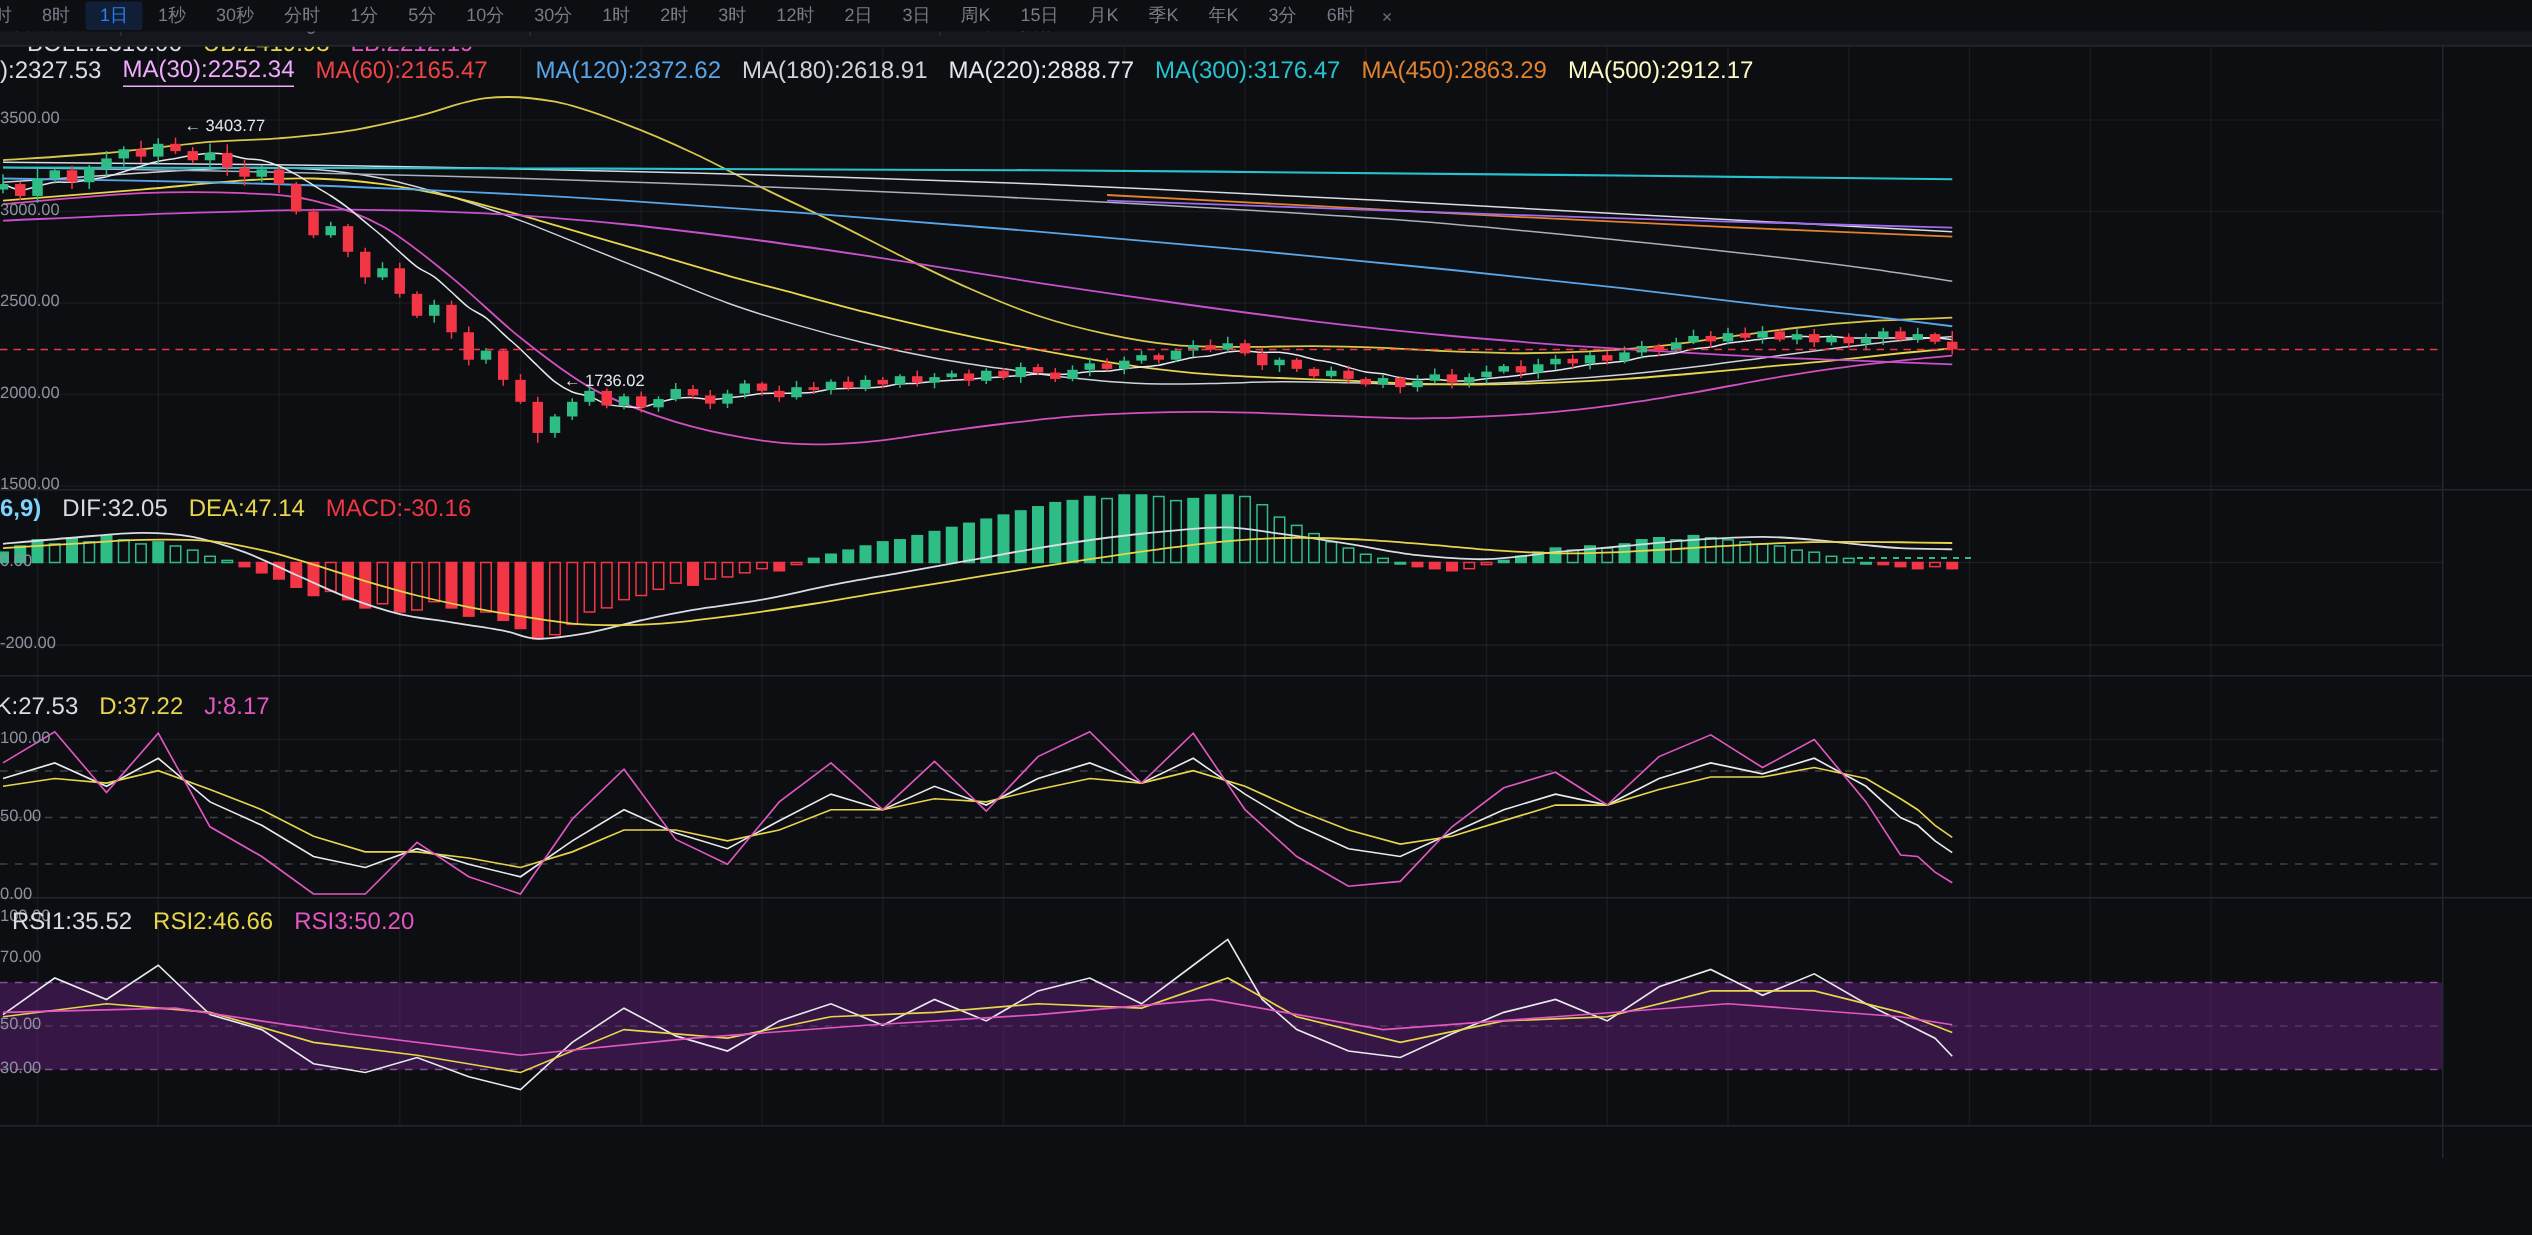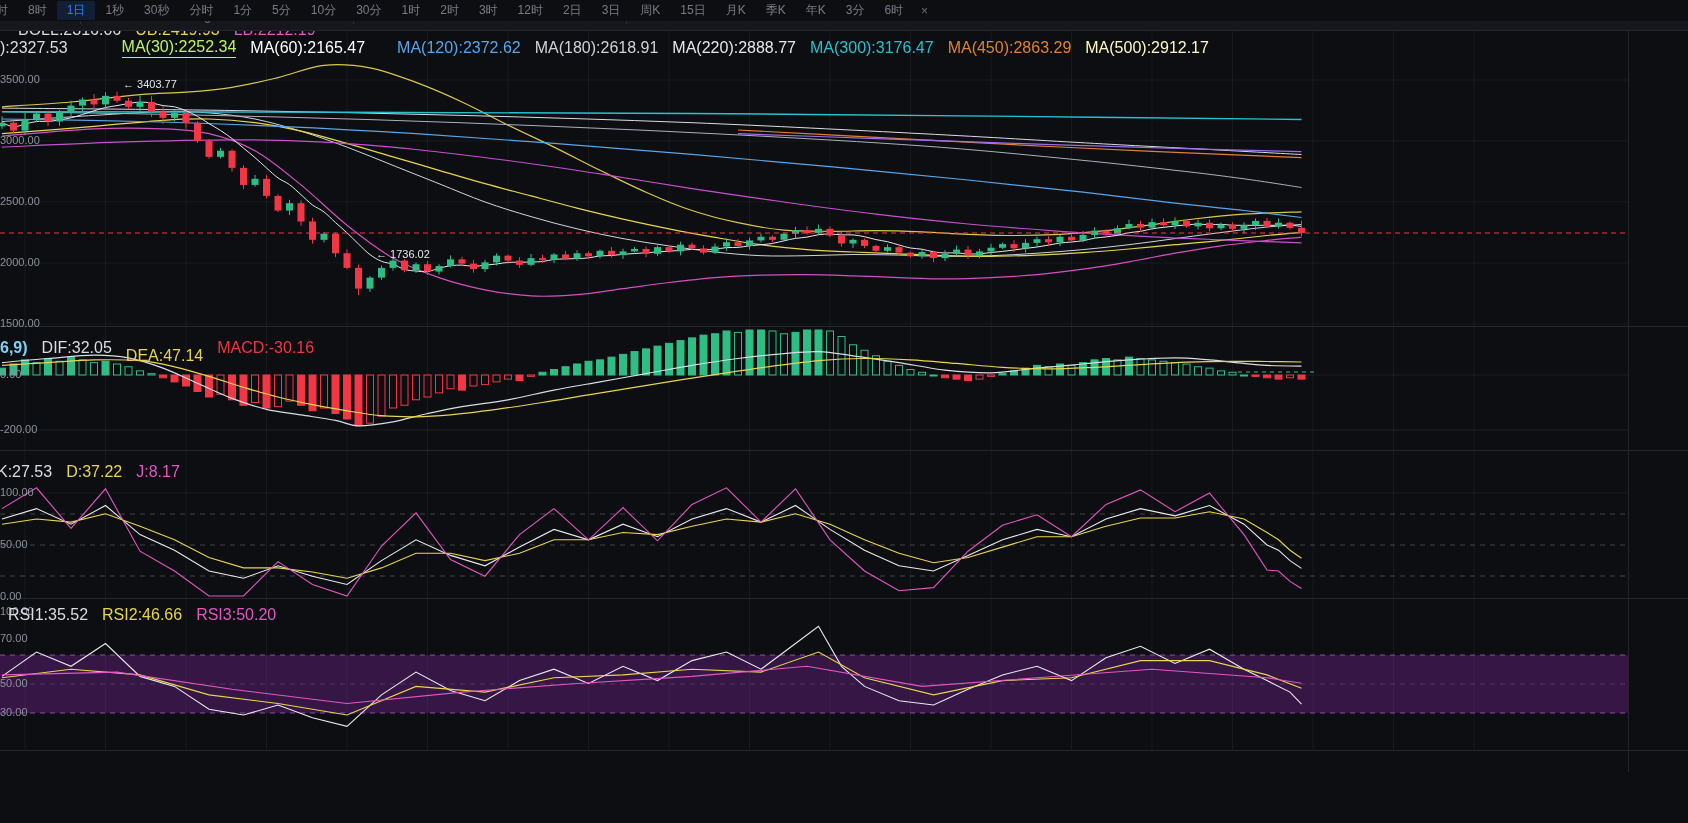--- a/index.html
+++ b/index.html
@@ -460,33 +460,33 @@
       <span class="tight" style="color: rgb(139, 146, 158);">振幅</span>
       <span style="color: rgb(242, 54, 69);">5.58%</span>
     </div>
   <div class="hrow" id="row-boll" style="left:18px;top:21px;">
       <span style="color: rgb(216, 220, 227);">BOLL:2316.06</span>
       <span style="color: rgb(231, 213, 76);">UB:2419.93</span>
       <span style="color: rgb(227, 87, 195);">LB:2212.19</span>
     </div>
   <div class="hrow" id="row-ma" style="left:0px;top:38px;">
       <span style="color: rgb(216, 220, 227);">):2327.53</span>
-      <span class="ul" style="color: #bef264; margin-left: 40px;">MA(30):2252.34</span>
-      <span style="color: #ffffff;">MA(60):2165.47</span>
+      <span class="ul" style="color: #f0abfc;">MA(30):2252.34</span>
+      <span style="color: #ef4444;">MA(60):2165.47</span>
       <span style="color: rgb(88, 166, 232); padding-left: 18px;">MA(120):2372.62</span>
       <span style="color: rgb(207, 211, 218);">MA(180):2618.91</span>
       <span style="color: rgb(228, 231, 236);">MA(220):2888.77</span>
       <span style="color: rgb(39, 194, 207);">MA(300):3176.47</span>
       <span style="color: rgb(224, 130, 46);">MA(450):2863.29</span>
       <span style="color: #fef9c3;">MA(500):2912.17</span>
     </div>
   <div class="hrow" id="row-macd" style="left:0px;top:331px;">
       <span style="color: #7dd3fc; font-weight: bold;">6,9)</span>
       <span style="color: rgb(216, 220, 227);">DIF:32.05</span>
-      <span style="color: rgb(231, 213, 76); margin-top: 16px;">DEA:47.14</span>
+      <span style="color: rgb(231, 213, 76);">DEA:47.14</span>
       <span style="color: rgb(242, 54, 69);">MACD:-30.16</span>
     </div>
   <div class="hrow" id="row-kdj" style="left:-3px;top:463px;">
       <span style="color: rgb(216, 220, 227);">K:27.53</span>
       <span style="color: rgb(231, 213, 76);">D:37.22</span>
       <span style="color: rgb(227, 87, 195);">J:8.17</span>
     </div>
   <div class="hrow" id="row-rsi" style="left:8px;top:606px;">
       <span style="color: rgb(216, 220, 227);">RSI1:35.52</span>
       <span style="color: rgb(231, 213, 76);">RSI2:46.66</span>

